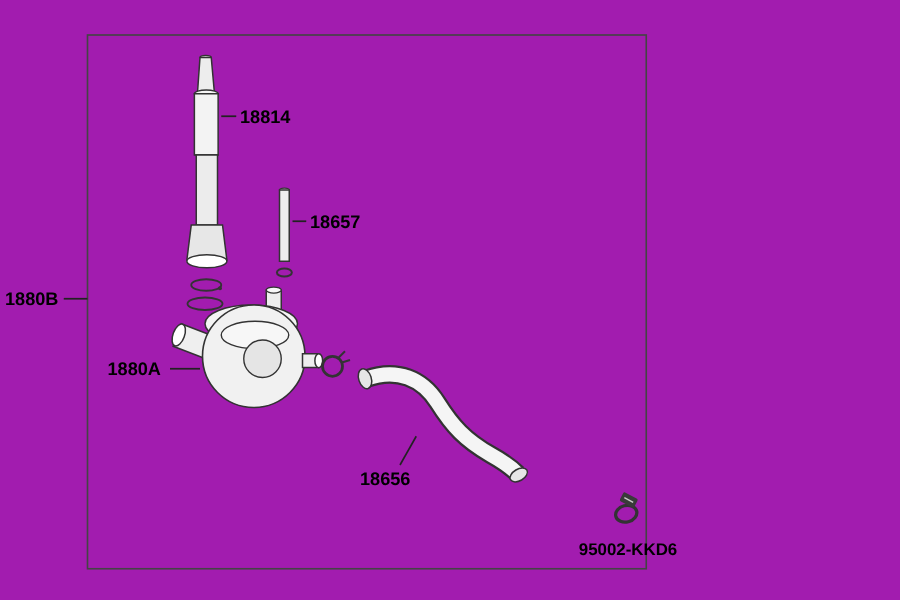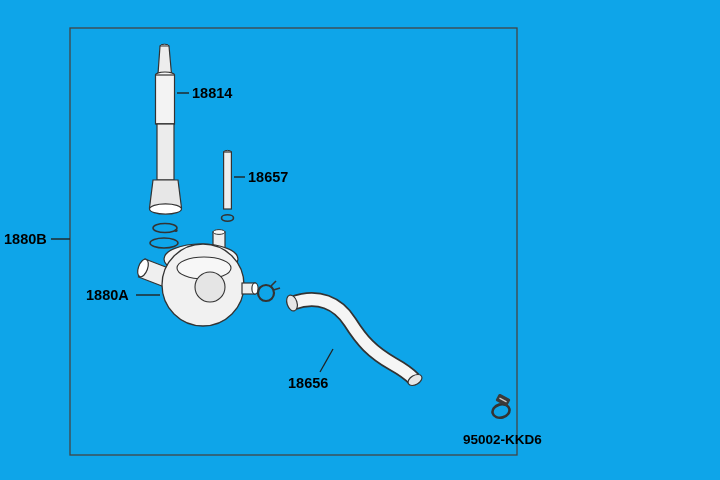--- a/index.html
+++ b/index.html
@@ -7,21 +7,21 @@
     padding: 0;
     width: 720px;
     height: 480px;
     background: #ffffff;
     overflow: hidden;
   }
   .stage {
     position: relative;
     width: 720px;
     height: 480px;
-    background: #0ea5e9;
+    background: #a21caf;
   }
   svg text {
     font-family: "Liberation Sans", sans-serif;
     font-weight: 700;
     font-size: 14.5px;
     fill: #000000;
   }
   svg text.small {
     font-size: 13.5px;
   }

